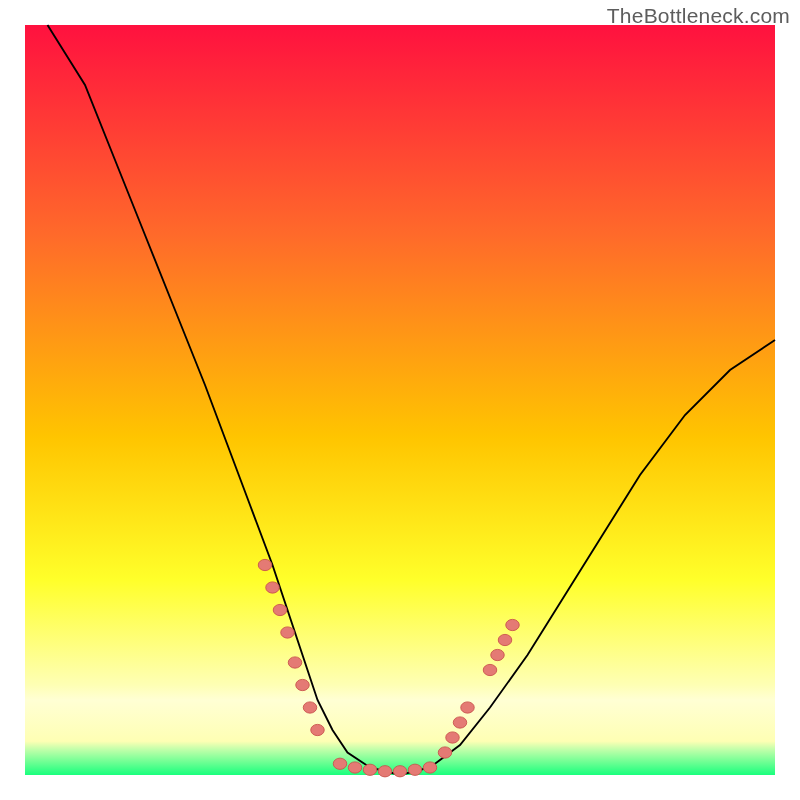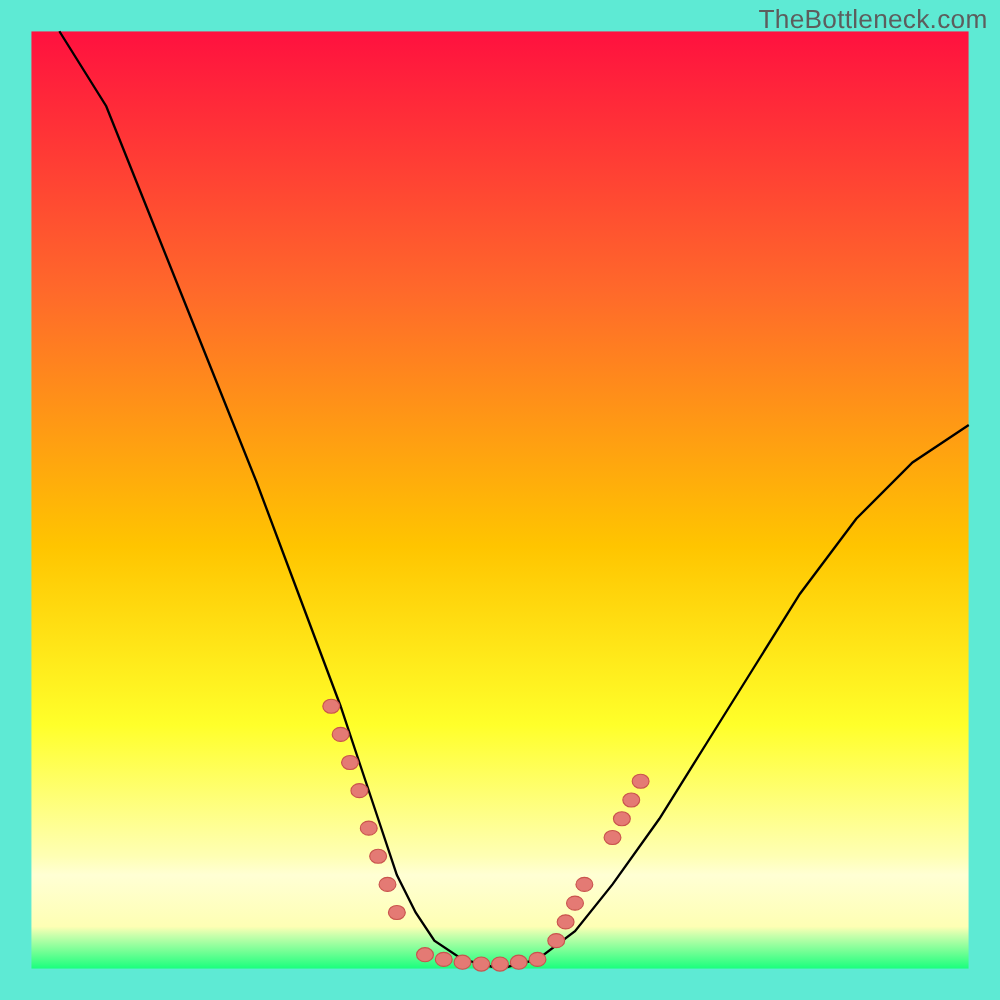--- a/index.html
+++ b/index.html
@@ -8,21 +8,21 @@
     width: 800px;
     height: 800px;
     overflow: hidden;
     background: #000;
     font-family: Arial, Helvetica, sans-serif;
   }
   .frame {
     position: absolute;
     left: 0; top: 0;
     width: 800px; height: 800px;
-    background: #5eead4;
+    background: #ffffff;
   }
   .plot-area {
     position: absolute;
     left: 25px;
     top: 25px;
     width: 750px;
     height: 750px;
   }
   .gradient {
     position: absolute;

